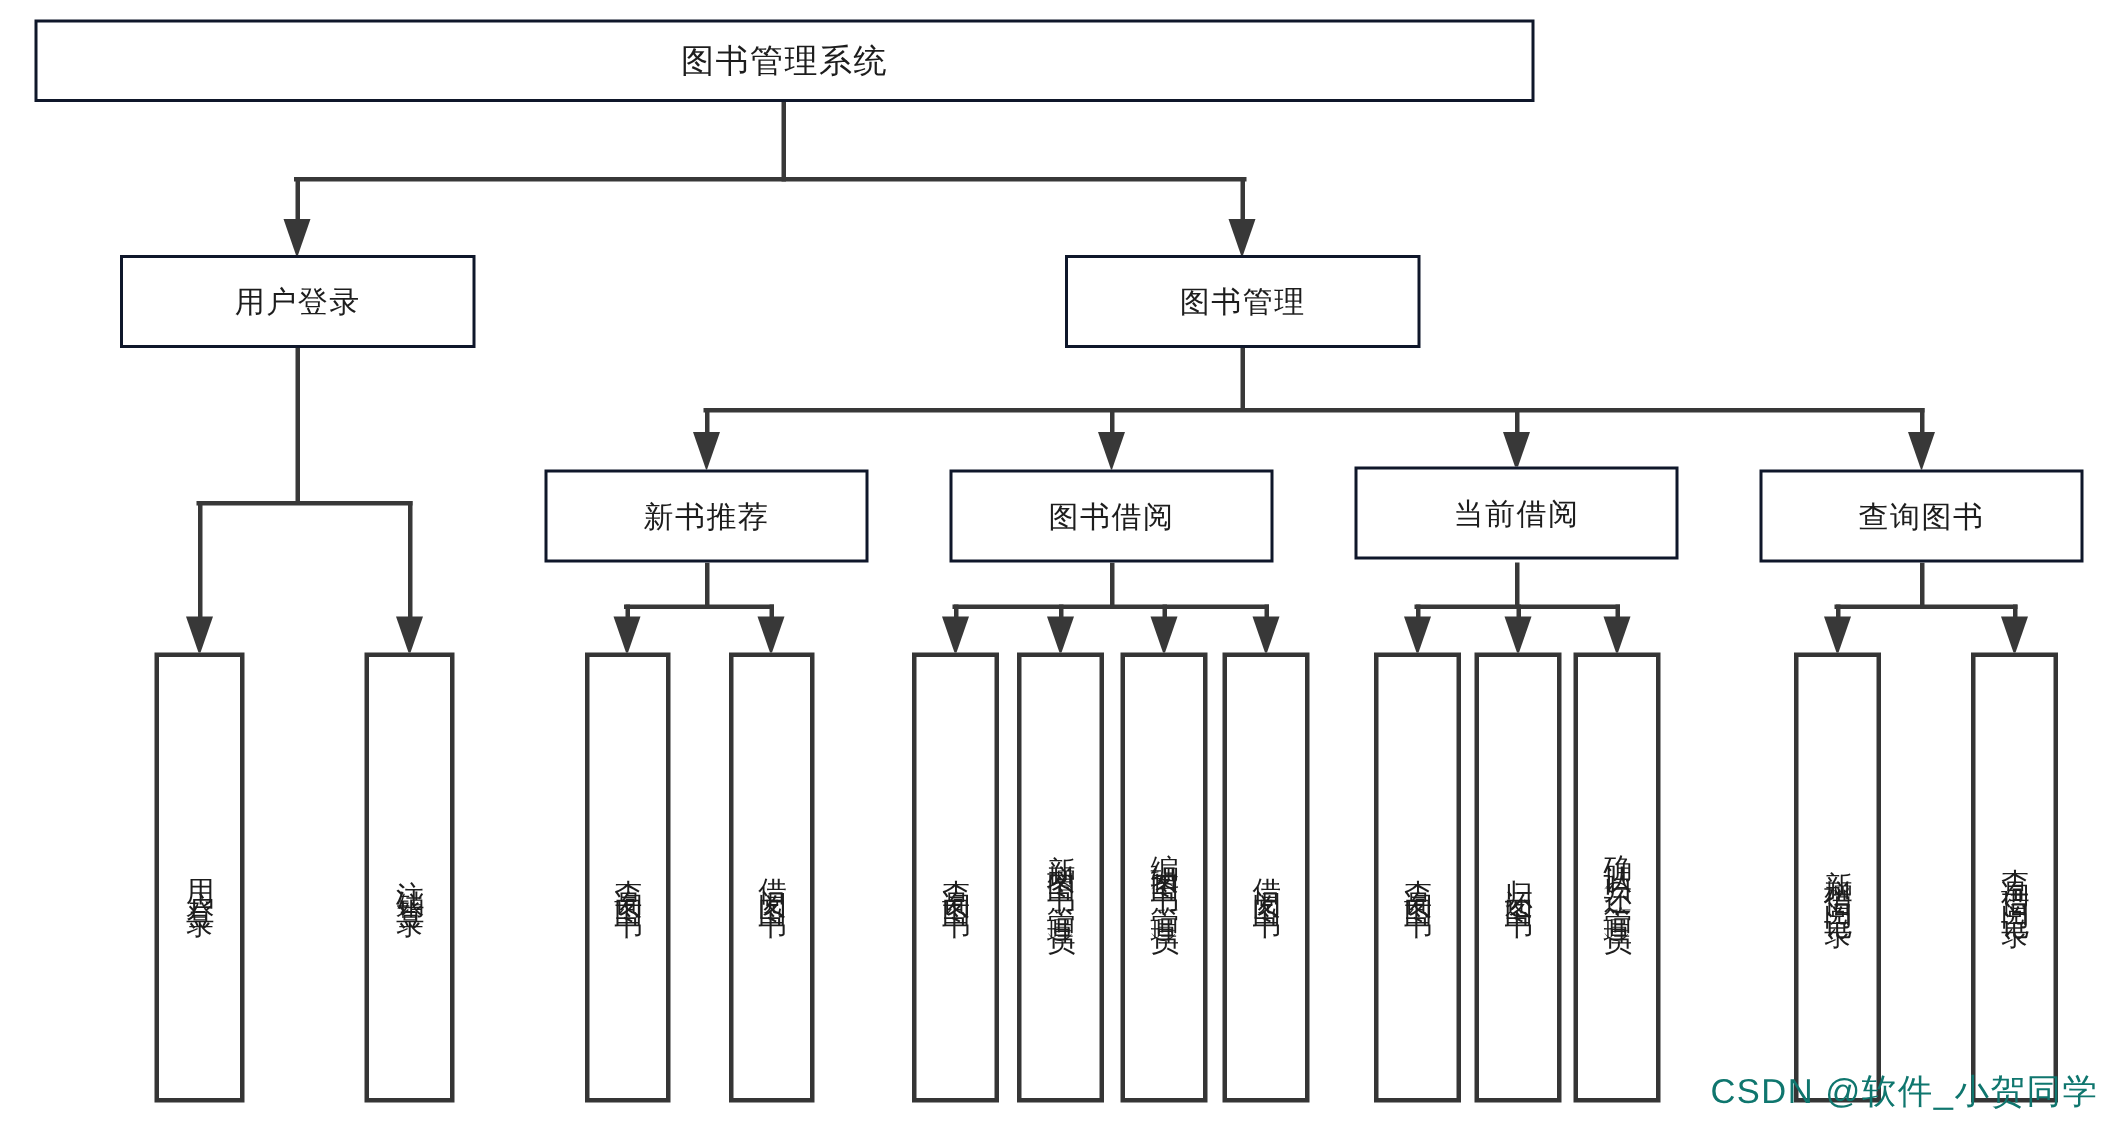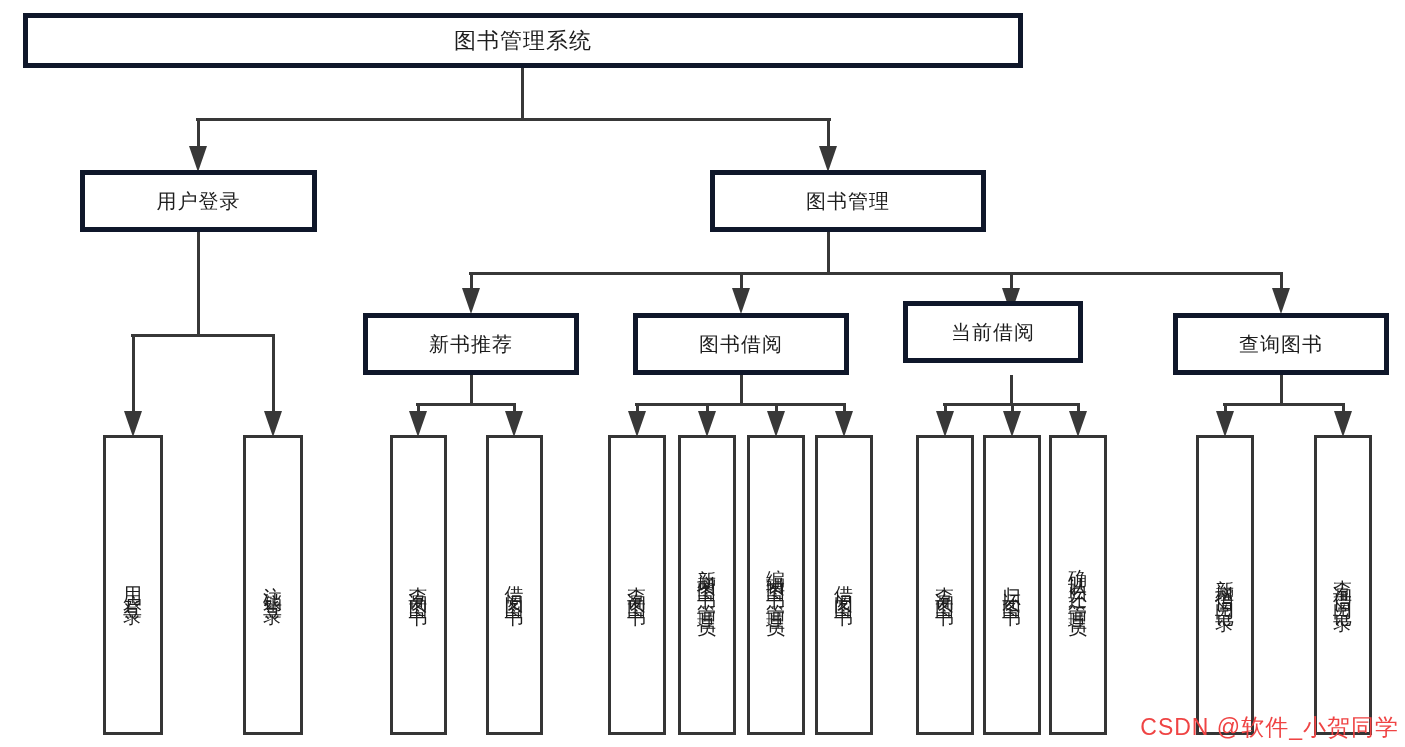--- a/index.html
+++ b/index.html
@@ -8,21 +8,21 @@
     width: 1405px;
     height: 747px;
     background: #ffffff;
     font-family: "Liberation Sans", "DejaVu Sans", sans-serif;
     overflow: hidden;
   }
   
   .hbox {
     position: absolute;
     box-sizing: border-box;
-    border: 5px solid #0f172a;
+    border: 2px solid #0f172a;
     background: #ffffff;
     display: flex;
     align-items: center;
     justify-content: center;
     font-size: 20px;
     letter-spacing: 1px;
     color: #1d1d1d;
     z-index: 2;
   }
   .hbox.root { font-size: 22px; }
@@ -63,40 +63,40 @@
     border-right: 9px solid transparent;
     border-top: 26px solid #383838;
     z-index: 1;
   }
   .watermark {
     position: absolute;
     top: 712px;
     right: 6px;
     font-size: 23px;
     letter-spacing: 1px;
-    color: #ef4444;
+    color: #0f766e;
     z-index: 5;
   }
 </style>
 </head>
 <body>
 
 <div id="stage">
 
   <div class="hbox root" style="left:23px; top:13px; width:1000px; height:55px">图书管理系统</div>
 
   <div class="hbox" style="left:80px; top:170px; width:237px; height:62px">用户登录</div>
 
-  <div class="hbox" style="left:710px; top:170px; width:276px; height:62px">图书管理</div>
+  <div class="hbox" style="left:710px; top:170px; width:237px; height:62px">图书管理</div>
 
   <div class="hbox" style="left:633px; top:313px; width:216px; height:62px">图书借阅</div>
 
   <div class="hbox" style="left:363px; top:313px; width:216px; height:62px">新书推荐</div>
 
-  <div class="hbox" style="left:903px; top:301px; width:180px; height:62px">当前借阅</div>
+  <div class="hbox" style="left:903px; top:311px; width:216px; height:62px">当前借阅</div>
 
   <div class="hbox" style="left:1173px; top:313px; width:216px; height:62px">查询图书</div>
 
   <div class="vbox" style="left:103px; width:60px">
     <span class="vtext">用户登录</span>
   </div>
   <div class="vbox" style="left:243px; width:60px">
     <span class="vtext">注销登录</span>
   </div>
 

